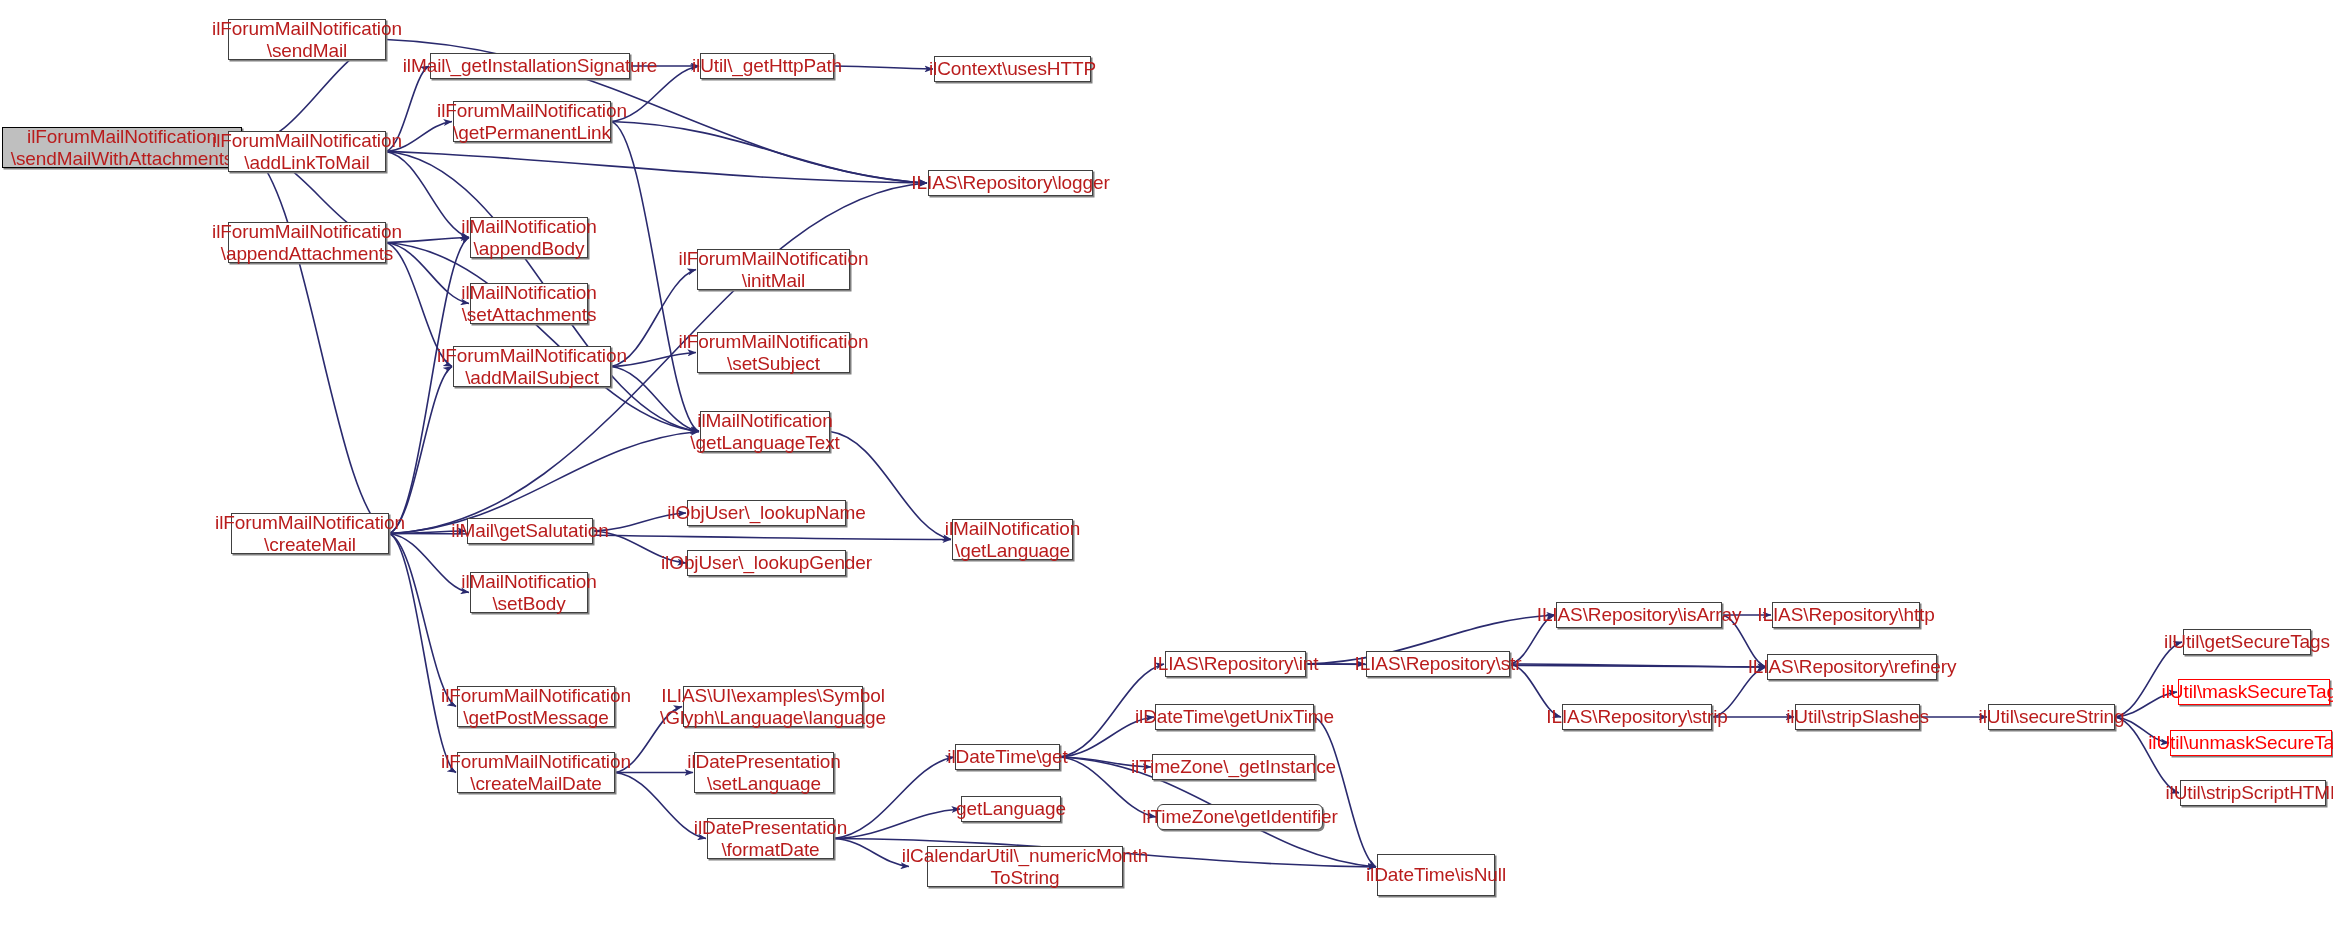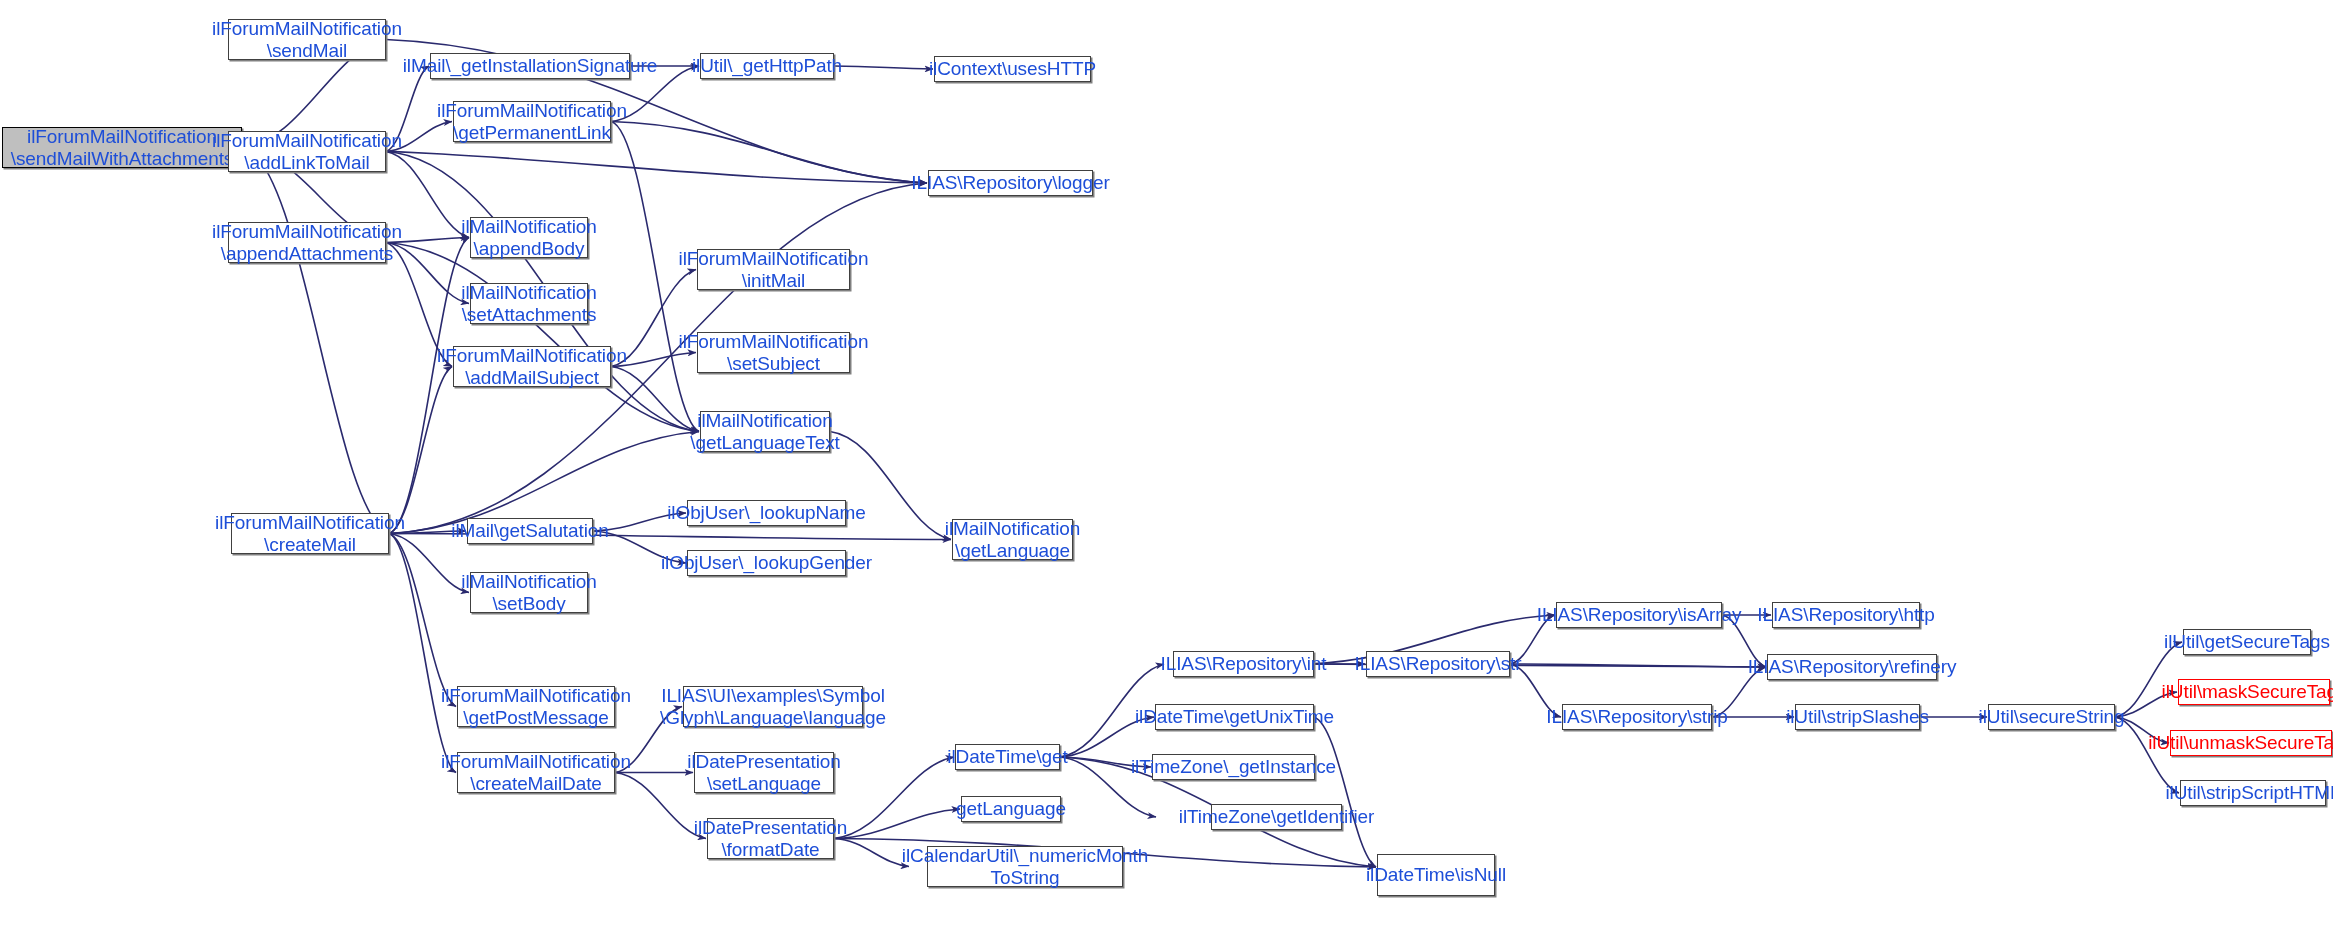--- a/index.html
+++ b/index.html
@@ -32,21 +32,21 @@
   }
   .node {
     position: absolute;
     box-sizing: border-box;
     display: flex;
     align-items: center;
     justify-content: center;
     text-align: center;
     background: #ffffff;
     border: 1px solid #404040;
-    color: #1d4ed8;
+    color: #b91c1c;
     font-size: 19px;
     line-height: 1.12;
     letter-spacing: -0.1px;
     white-space: pre-line;
     padding: 0 4px;
     box-shadow: 1.5px 1.5px 0 0 #808080;
   }
   .node.root {
     background: #bfbfbf;
     border-color: #000000;
@@ -174,23 +174,23 @@
       <div class="node" style="left: 694px; top: 752px; width: 140px; height: 41px;">ilDatePresentation
 \setLanguage</div>
       <div class="node" style="left: 707px; top: 818px; width: 127px; height: 41px;">ilDatePresentation
 \formatDate</div>
       <div class="node" style="left: 955px; top: 744px; width: 105px; height: 26px;">ilDateTime\get</div>
       <div class="node" style="left: 961px; top: 796px; width: 100px; height: 26px;">getLanguage</div>
       <div class="node" style="left: 910px; top: 846px; width: 196px; height: 41px; margin-left: 17px;">ilCalendarUtil\_numericMonth
 ToString</div>
       <div class="node" style="left: 1155px; top: 704px; width: 159px; height: 26px;">ilDateTime\getUnixTime</div>
       <div class="node" style="left: 1152px; top: 754px; width: 163px; height: 26px;">ilTimeZone\_getInstance</div>
-      <div class="node" style="left: 1211px; top: 804px; width: 131px; height: 26px;">ilTimeZone\getIdentifier</div>
+      <div class="node" style="left: 1157px; top: 804px; width: 166px; height: 26px; border-radius: 6px;">ilTimeZone\getIdentifier</div>
       <div class="node" style="left: 1377px; top: 854px; width: 118px; height: 42px;">ilDateTime\isNull</div>
-      <div class="node" style="left: 1165px; top: 651px; width: 141px; height: 26px; margin-left: 8px;">ILIAS\Repository\int</div>
+      <div class="node" style="left: 1165px; top: 651px; width: 141px; height: 26px;">ILIAS\Repository\int</div>
       <div class="node" style="left: 1366px; top: 651px; width: 144px; height: 26px;">ILIAS\Repository\str</div>
       <div class="node" style="left: 1556px; top: 602px; width: 166px; height: 26px;">ILIAS\Repository\isArray</div>
       <div class="node" style="left: 1772px; top: 602px; width: 148px; height: 26px;">ILIAS\Repository\http</div>
       <div class="node" style="left: 1767px; top: 654px; width: 170px; height: 26px;">ILIAS\Repository\refinery</div>
       <div class="node" style="left: 1562px; top: 704px; width: 150px; height: 26px;">ILIAS\Repository\strip</div>
       <div class="node" style="left: 1795px; top: 704px; width: 125px; height: 26px;">ilUtil\stripSlashes</div>
       <div class="node" style="left: 1988px; top: 704px; width: 127px; height: 26px;">ilUtil\secureString</div>
       <div class="node" style="left: 2183px; top: 629px; width: 128px; height: 26px;">ilUtil\getSecureTags</div>
       <div class="node danger" style="left: 2178px; top: 679px; width: 152px; height: 26px;">ilUtil\maskSecureTags</div>
       <div class="node danger" style="left: 2170px; top: 730px; width: 162px; height: 26px;">ilUtil\unmaskSecureTags</div>

